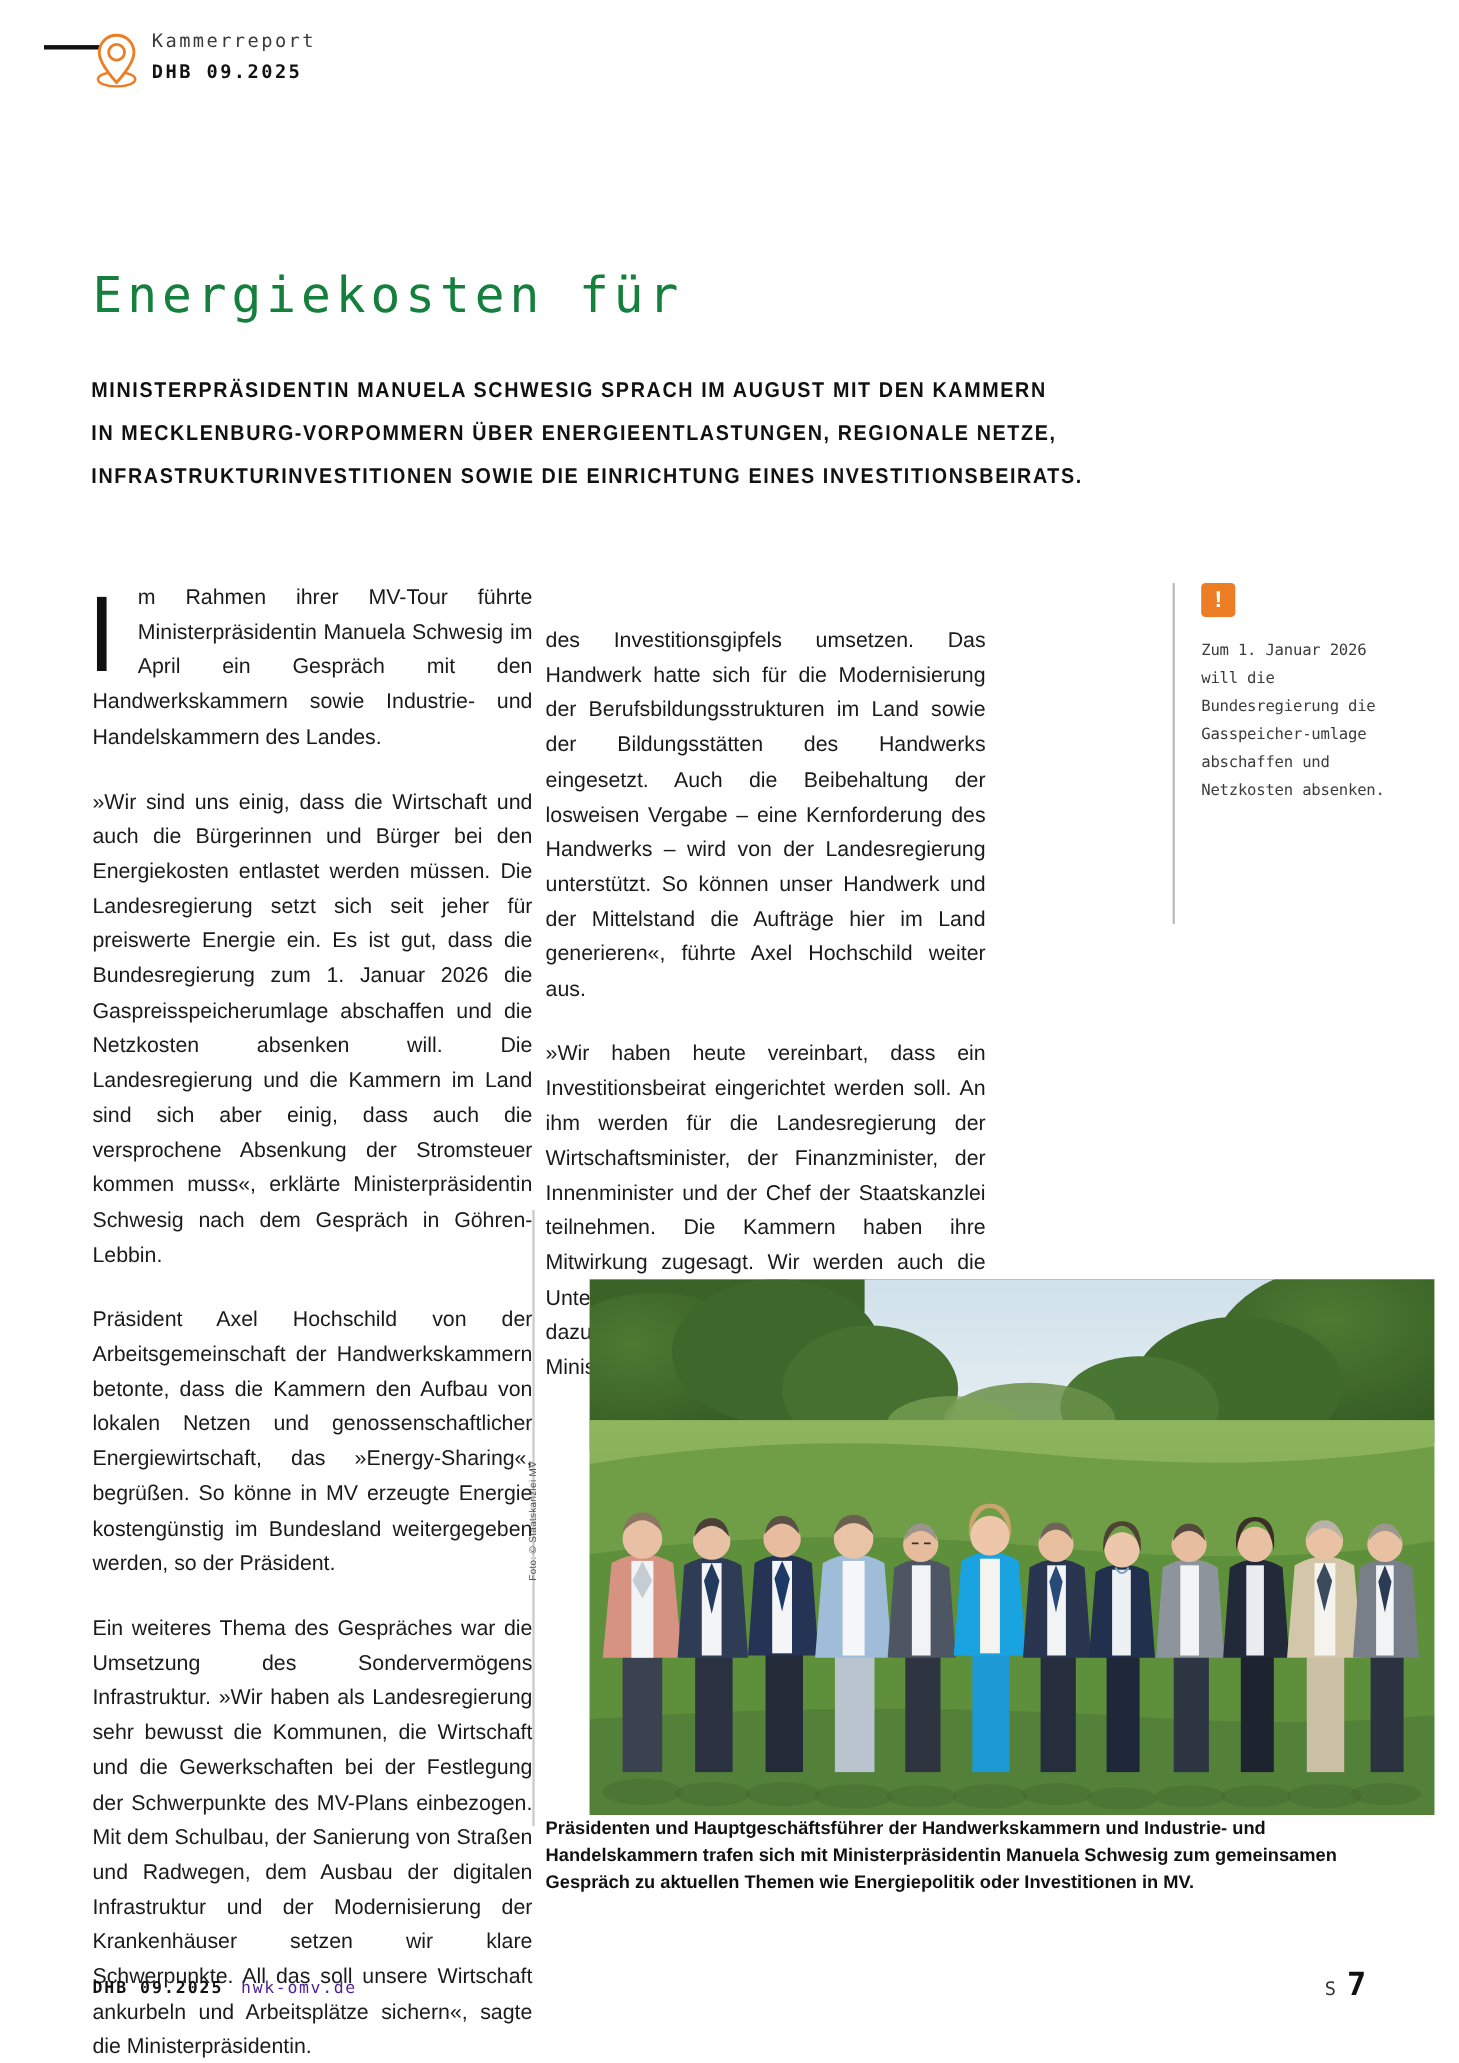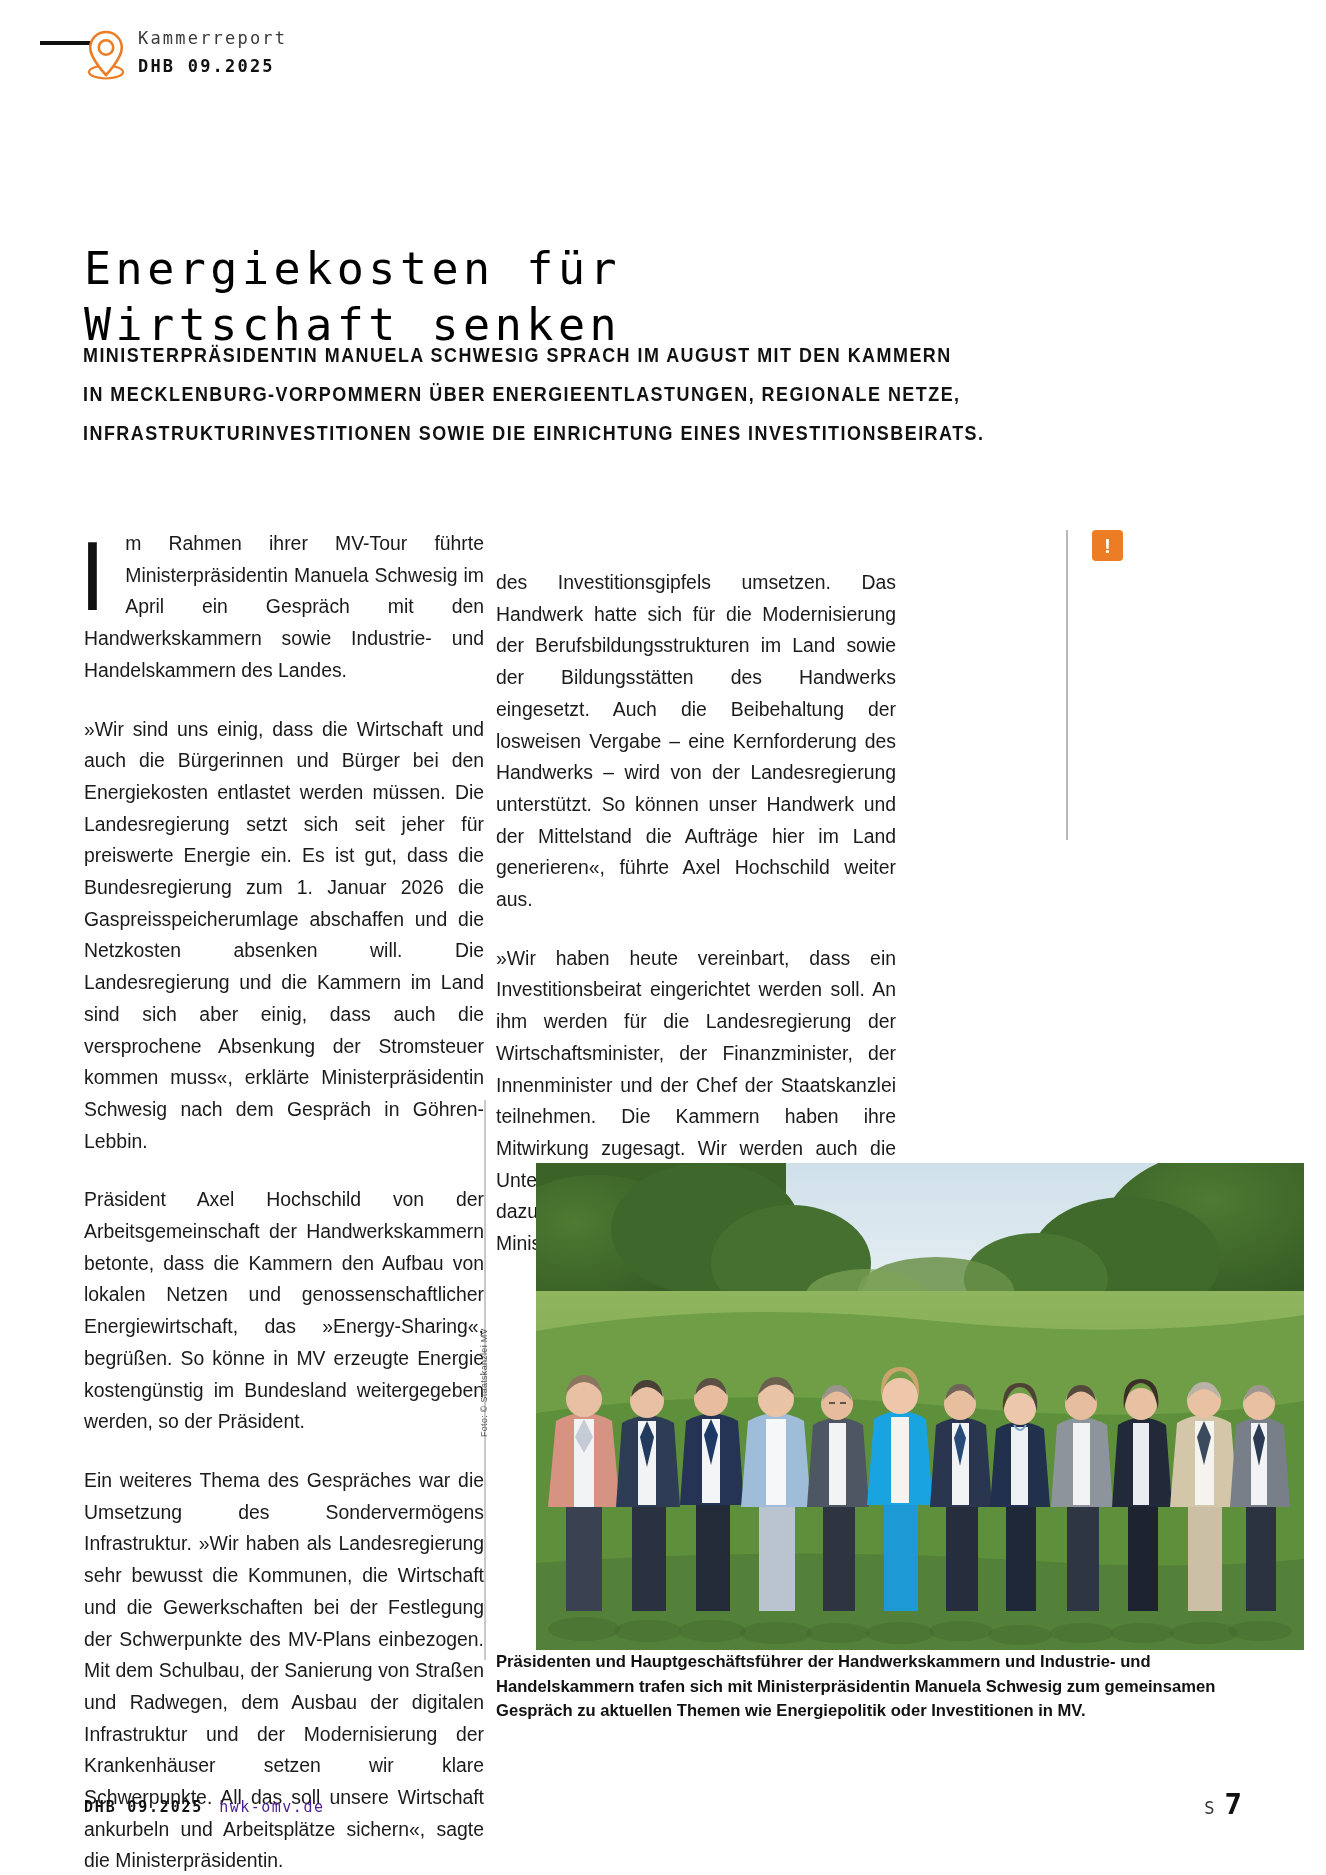--- a/index.html
+++ b/index.html
@@ -73,21 +73,21 @@
   .headline {
     position: absolute;
     left: 84px;
     top: 197px;
     width: 800px;
     font-family: "DejaVu Sans Mono", monospace;
     font-size: 45px;
     font-weight: 400;
     letter-spacing: 4.5px;
     line-height: 1.25;
-    color: #000000;
+    color: #15803d;
     margin-top: 44px;
   }
   .headline-l2 { display: block; }
 
   
   .subtitle {
     position: absolute;
     left: 83px;
     top: 336px;
     width: 850px;
@@ -282,21 +282,20 @@
     </span>
 
     <div class="header-text">
       <div class="header-kicker">Kammerreport</div>
       <div class="header-issue">DHB 09.2025</div>
     </div>
   </div>
 
   <h1 class="headline">
     <span>Energiekosten für</span>
-    <span class="headline-l2">Wirtschaft senken</span>
   </h1>
 
   <div class="subtitle">
     <span>MINISTERPRÄSIDENTIN MANUELA SCHWESIG SPRACH IM AUGUST MIT DEN KAMMERN</span>
     <span>IN MECKLENBURG-VORPOMMERN ÜBER ENERGIEENTLASTUNGEN, REGIONALE NETZE,</span>
     <span>INFRASTRUKTURINVESTITIONEN SOWIE DIE EINRICHTUNG EINES INVESTITIONSBEIRATS.</span>
   </div>
 
   <div class="col col-left">
     <p>
@@ -309,20 +308,21 @@
   </div>
 
   <div class="col col-mid">
     <p>des Investitionsgipfels umsetzen. Das Handwerk hatte sich für die Modernisierung der Berufsbildungsstrukturen im Land sowie der Bildungsstätten des Handwerks eingesetzt. Auch die Beibehaltung der losweisen Vergabe – eine Kernforderung des Handwerks – wird von der Landesregierung unterstützt. So können unser Handwerk und der Mittelstand die Aufträge hier im Land generieren«, führte Axel Hochschild weiter aus.</p>
     <p>»Wir haben heute vereinbart, dass ein Investitionsbeirat eingerichtet werden soll. An ihm werden für die Landesregierung der Wirtschaftsminister, der Finanzminister, der Innenminister und der Chef der Staatskanzlei teilnehmen. Die Kammern haben ihre Mitwirkung zugesagt. Wir werden auch die Unternehmensverbände und Gewerkschaften dazu einladen«, informierte die Ministerpräsidentin abschließend.</p>
   </div>
 
   <div class="note-divider"></div>
   <aside class="note">
     <div class="note-badge">!</div>
+    <div class="note-text">Zum 1. Januar 2026 will die Bundesregierung die Gasspeicher-umlage abschaffen und Netzkosten absenken.</div>
   </aside>
 
   <div class="vert-rule"></div>
 
   <figure class="photo">
     <svg viewBox="0 0 768 487" xmlns="http://www.w3.org/2000/svg">
       <defs>
         <linearGradient id="skyG" x1="0" y1="0" x2="0" y2="1">
           <stop offset="0%" stop-color="#cfe0ea"></stop>
           <stop offset="100%" stop-color="#eaf1f4"></stop>

